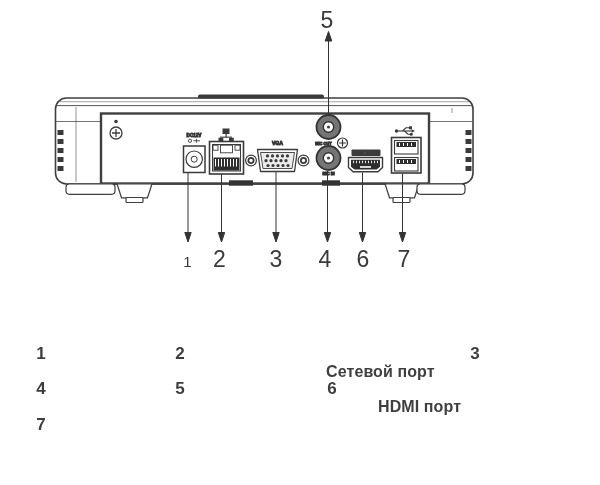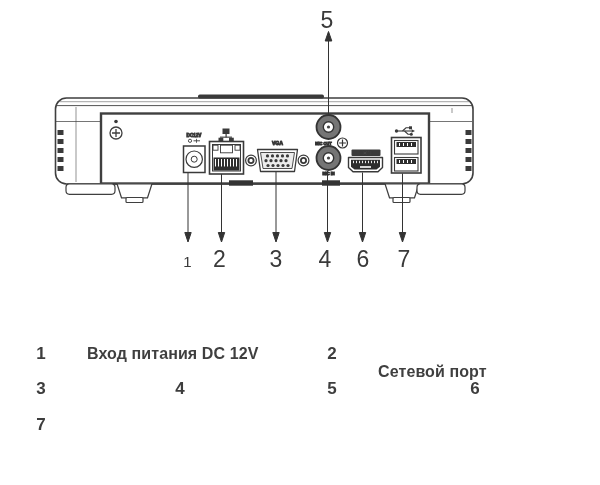--- a/index.html
+++ b/index.html
@@ -227,28 +227,28 @@
       <text class="callout-num" x="219.5" y="267">2</text>
       <text class="callout-num" x="276" y="267">3</text>
       <text class="callout-num" x="325" y="267">4</text>
       <text class="callout-num" x="363" y="267">6</text>
       <text class="callout-num" x="404" y="267">7</text>
     </g>
   </svg>
 
   <div class="legend">
     <span class="num">1</span>
-    <span class="lbl">Вход питания DC 12V</span>
     <span class="num">2</span>
     <span class="lbl lbl-r">Сетевой порт</span>
 
     <span class="num">3</span>
     <span class="num">4</span>
 
     <span class="num">5</span>
     <span class="num">6</span>
+    <span class="lbl lbl-r">HDMI порт</span>
 
     <span class="num">7</span>
     <span class="num"></span>
     <span class="lbl lbl-r"></span>
   </div>
 
 </div>
 
 </body></html>

